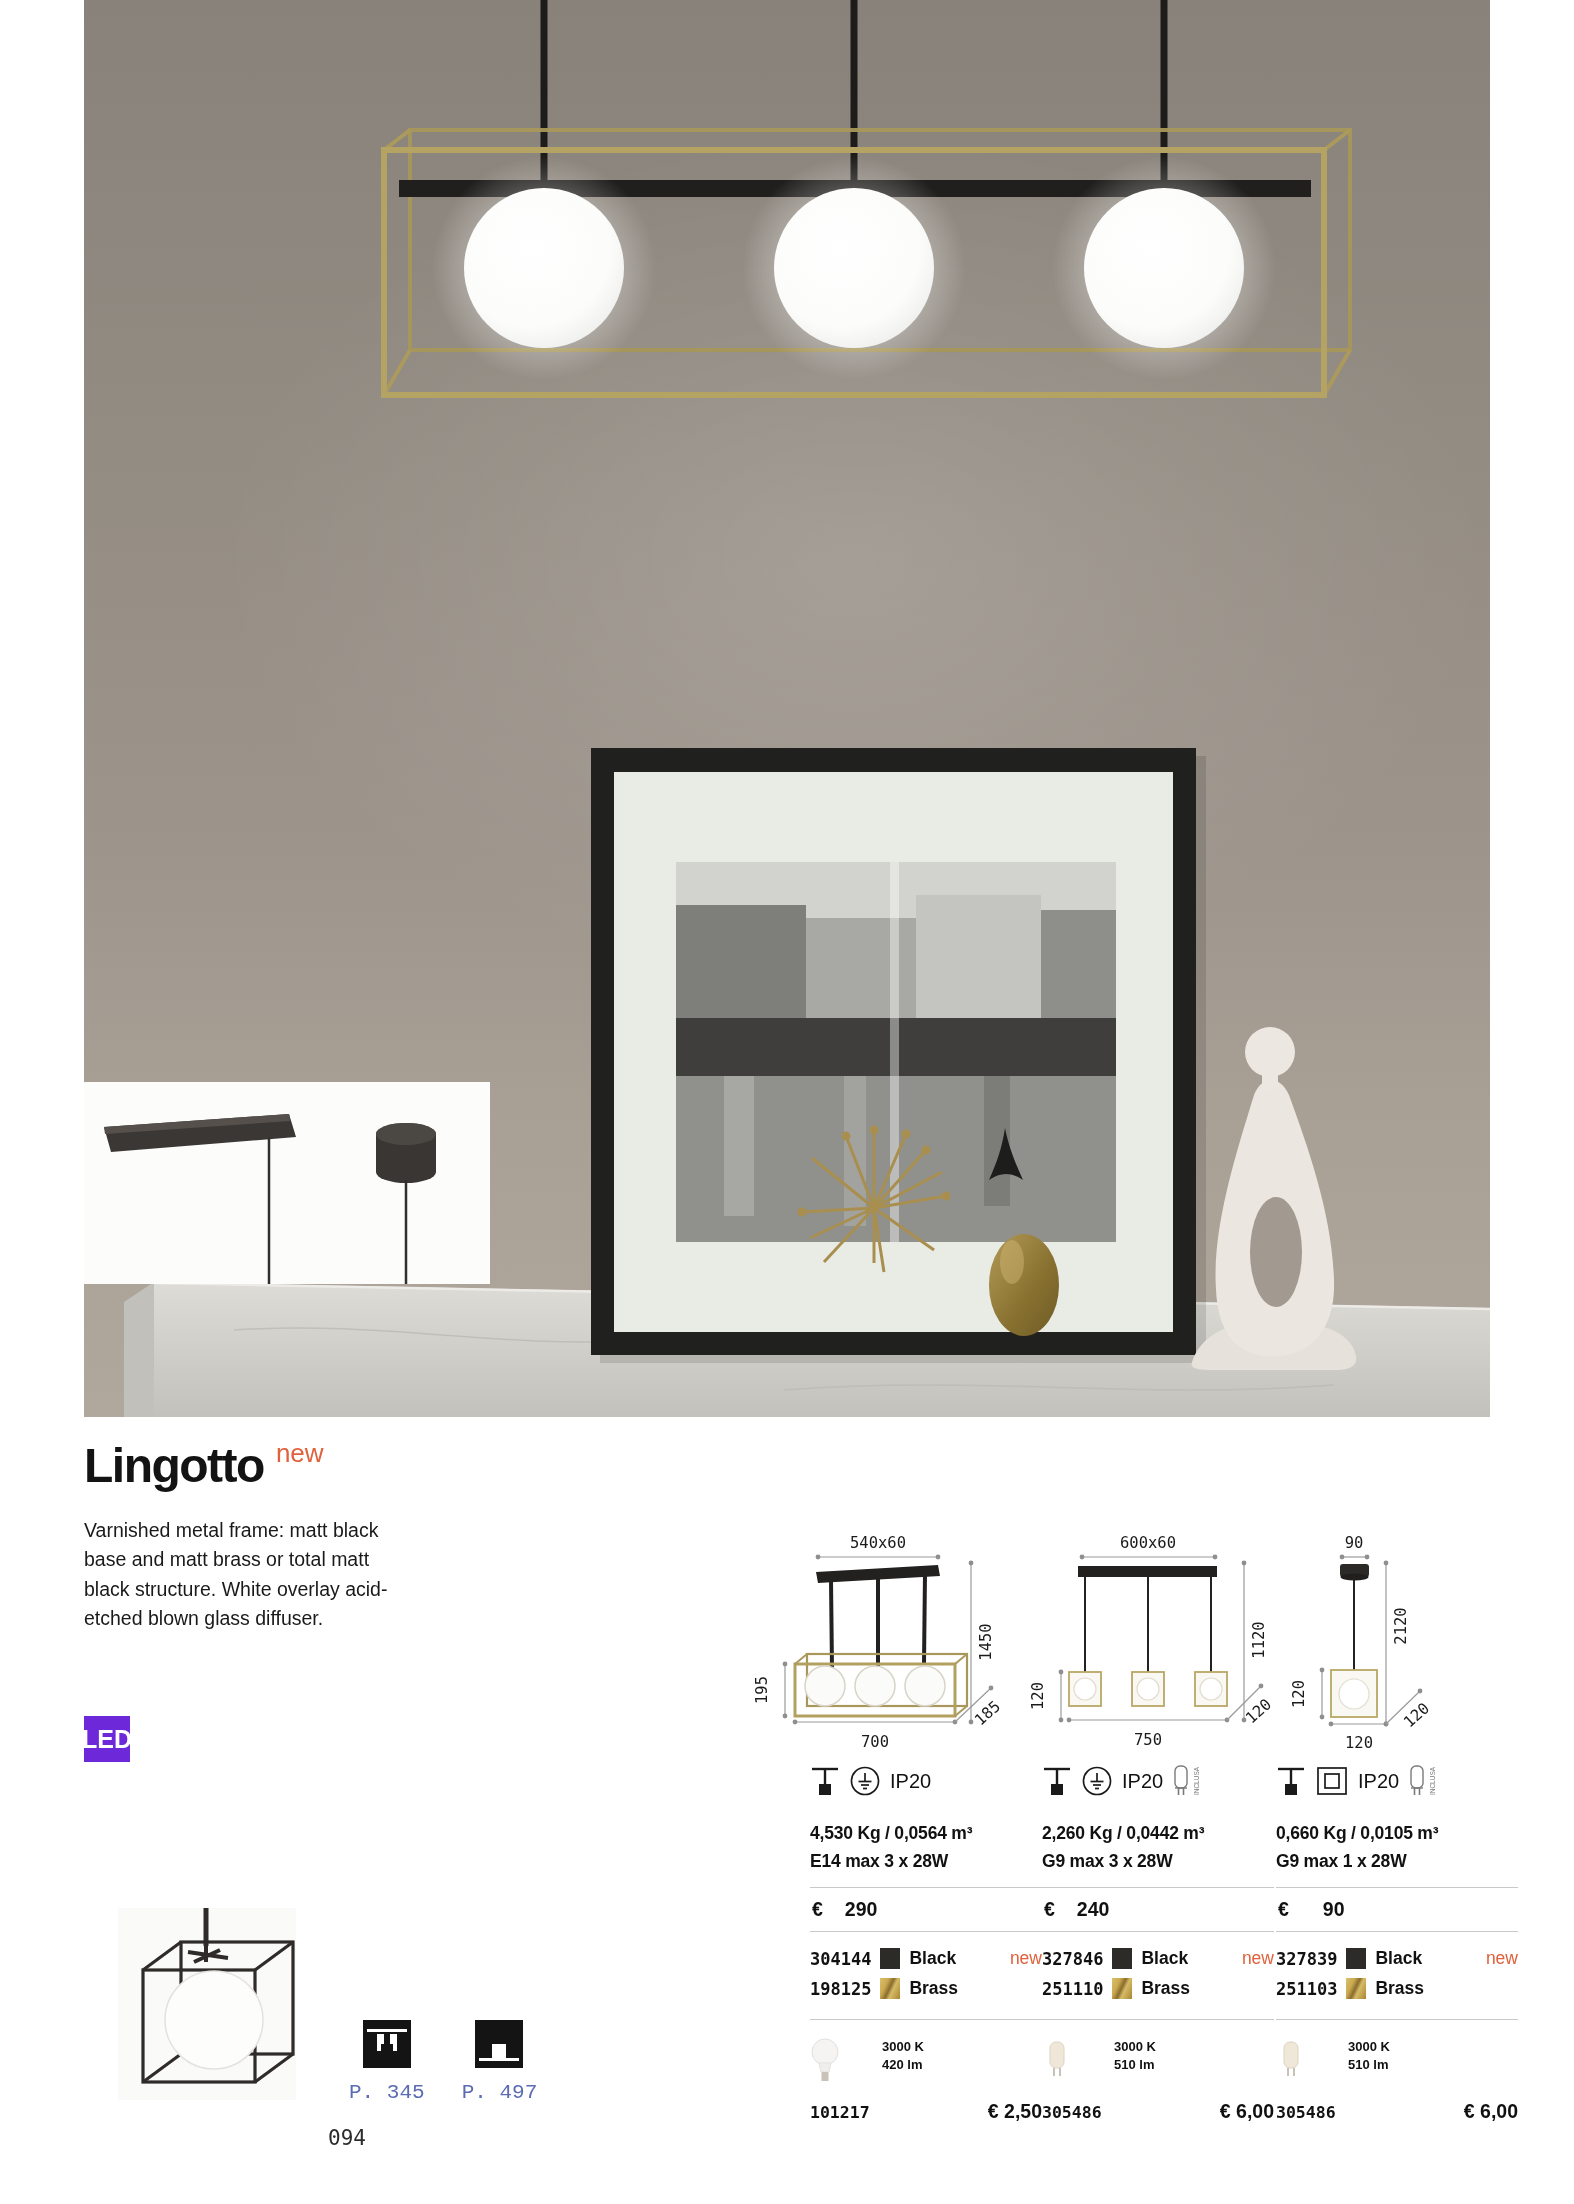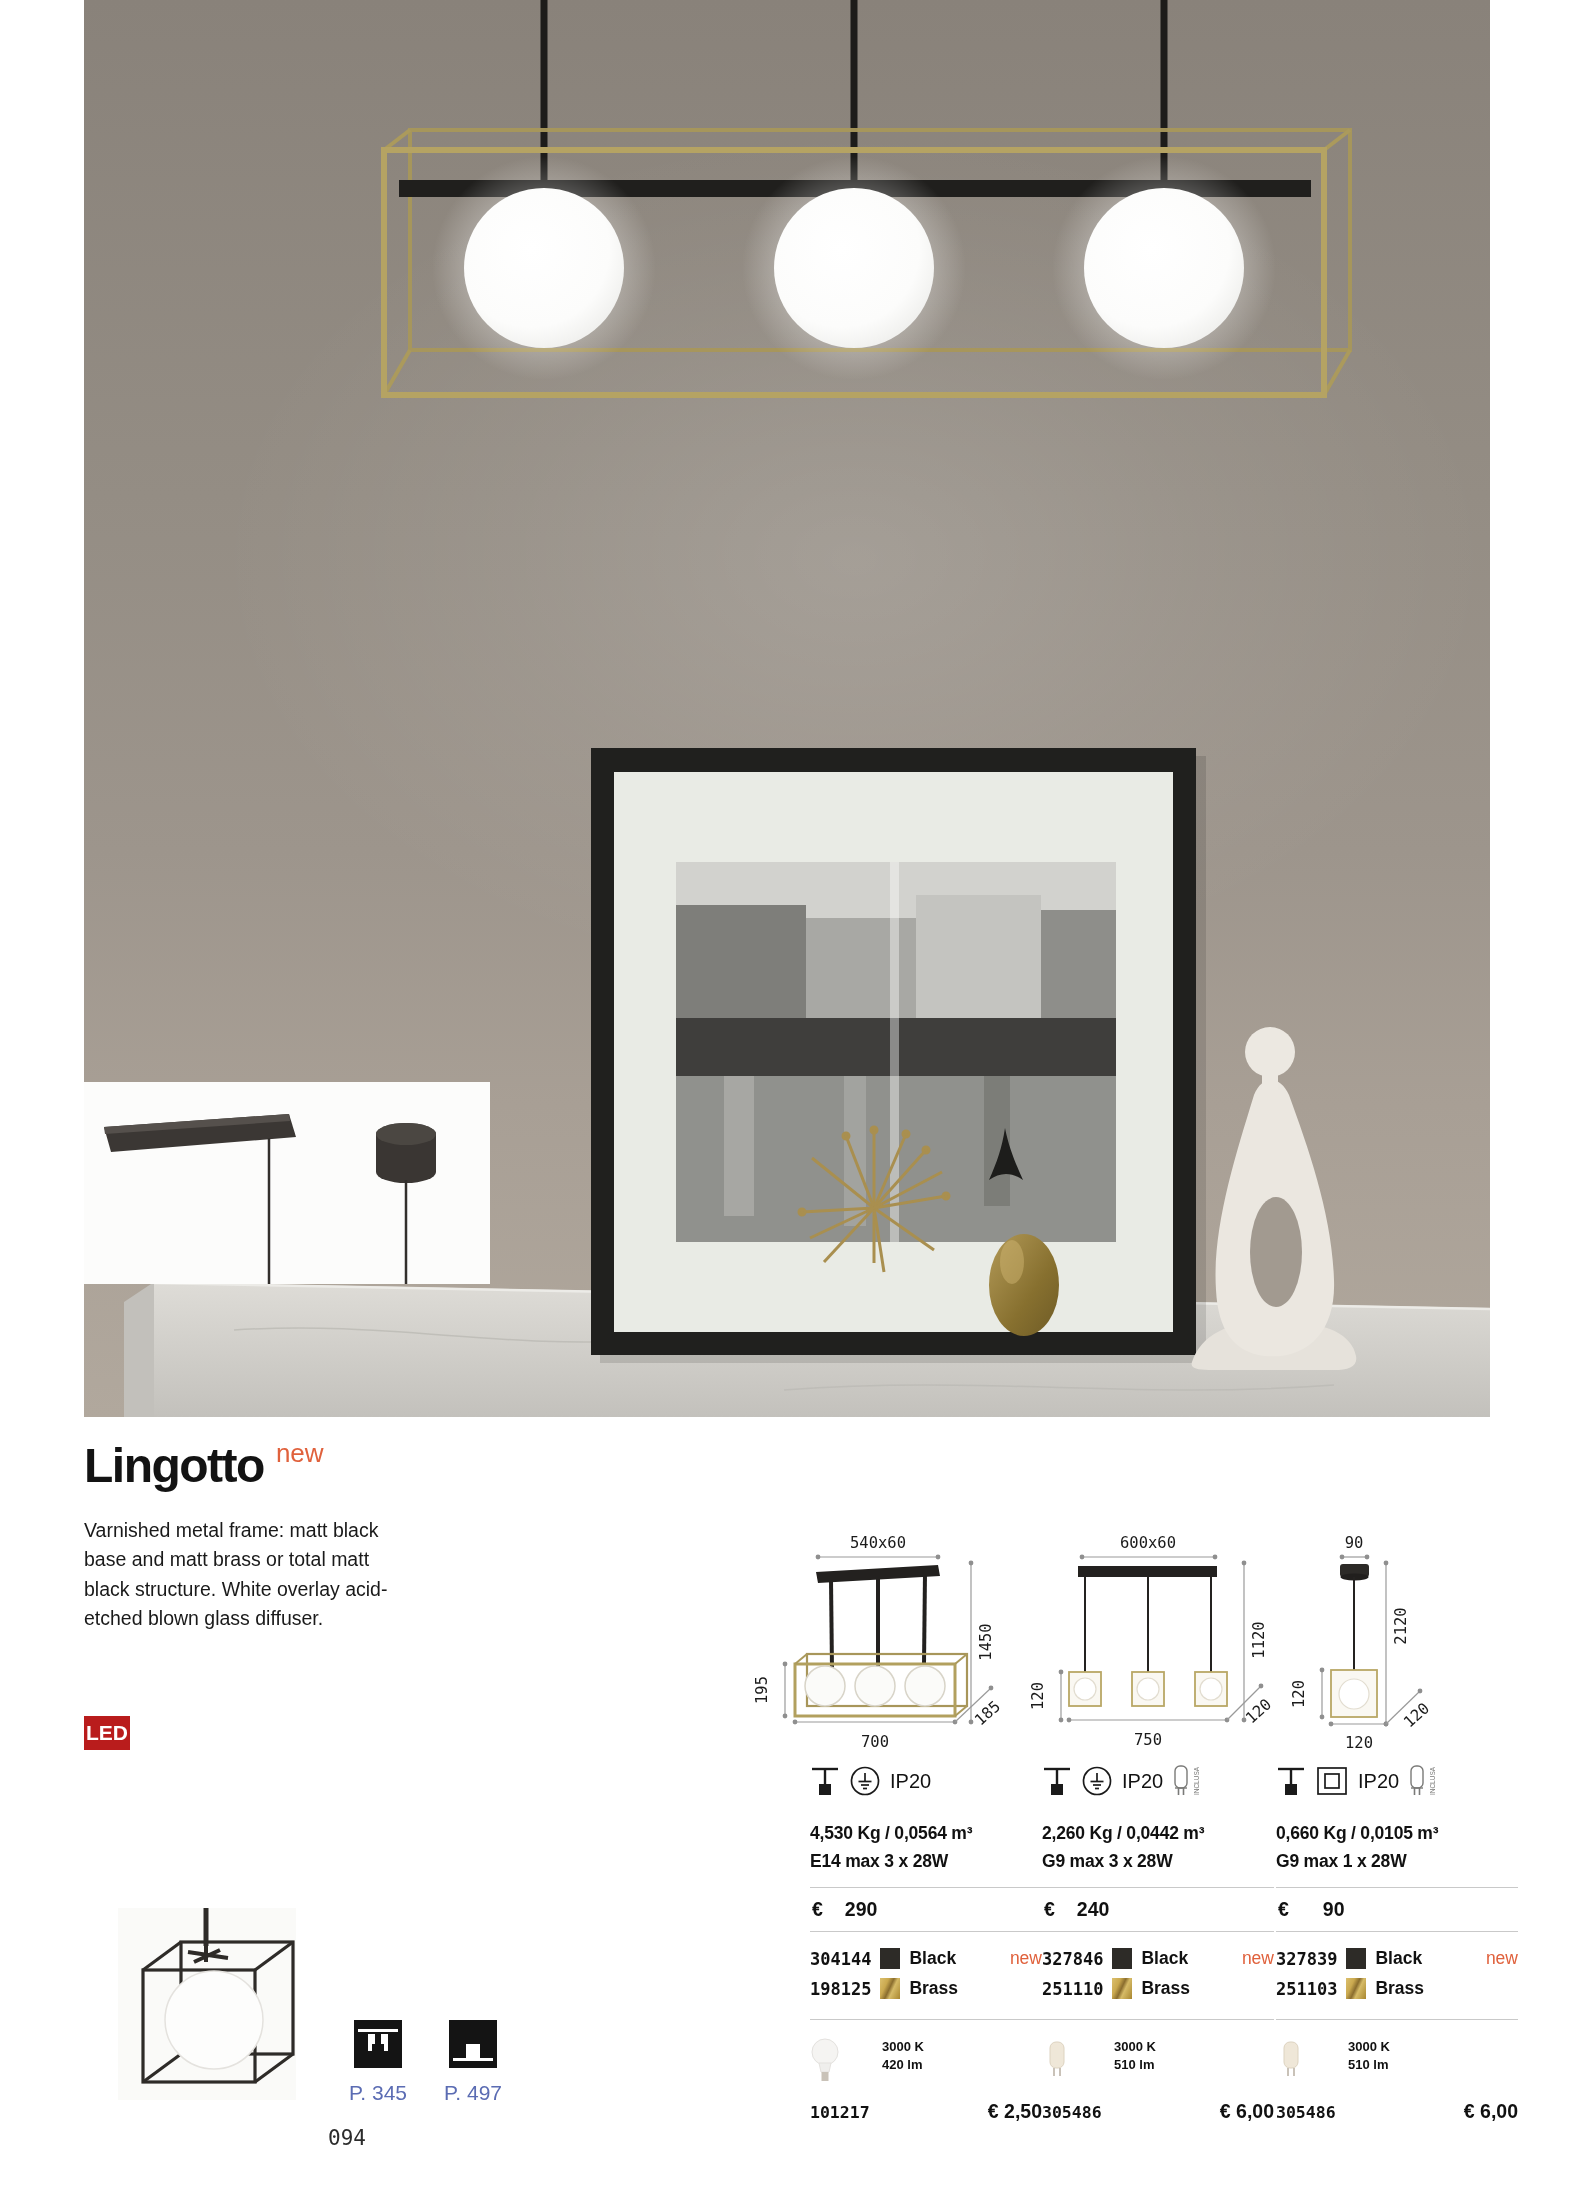--- a/index.html
+++ b/index.html
@@ -12,22 +12,22 @@
   .inset{position:absolute;left:84px;top:1082px;width:406px;height:202px;}
 
   
   .title-row{position:absolute;left:84px;top:1438px;white-space:nowrap;}
   .product-title{display:inline;font-size:48px;font-weight:bold;letter-spacing:-1.5px;color:#131313;margin:0;}
   .new-sup{font-size:26px;color:#e0613c;vertical-align:20px;margin-left:12px;}
   .description{position:absolute;left:84px;top:1516px;width:326px;
                font-family:Liberation Sans, sans-serif;
                font-size:19.5px;line-height:1.5;color:#1a1a1a;margin:0;}
   .led-row{position:absolute;left:84px;top:1710px;display:flex;gap:17px;}
-  .led-badge{width:46px;height:34px;background:#b91c1c;color:#ffffff;font-weight:bold;
-             font-size:21px;display:flex;align-items:center;justify-content:center;
+  .led-badge{width:46px;height:46px;background:#6d28d9;color:#ffffff;font-weight:bold;
+             font-size:25px;display:flex;align-items:center;justify-content:center;
              flex:none;margin-top:6px;}
   .led-text{width:356px;font-size:16.5px;line-height:1.5;color:#161616;margin:0;}
   .led-code{font-family:"DejaVu Sans Mono",monospace;font-weight:bold;font-size:15.5px;}
 
   
   .drawing{position:absolute;top:1514px;}
   #d1{left:733px}#d2{left:1025px}#d3{left:1282px}
   .dim-text{font-family:"DejaVu Sans Mono",monospace;font-size:15.5px;fill:#1b1b1b;}
   .dim-line{stroke:#9a9a9a;stroke-width:1.2;}
   .dim-dot{fill:#8f8f8f;}
@@ -50,21 +50,21 @@
   .new-flag{margin-left:auto;color:#e0613c;font-weight:normal;font-size:17.5px;}
   .bulb-row{margin-top:16px;display:flex;gap:42px;align-items:flex-start;}
   .bulb-specs{font-size:13px;font-weight:bold;line-height:1.4;padding-top:2px;}
   .bulb-price-row{margin-top:12px;display:flex;justify-content:space-between;align-items:baseline;gap:33px;}
   .b-code{font-family:"DejaVu Sans Mono",monospace;font-weight:bold;font-size:16.5px;}
   .b-price{font-size:19.5px;font-weight:bold;}
 
   
   .thumb{position:absolute;left:118px;top:1908px;}
   .pagerefs{position:absolute;left:349px;top:2020px;display:flex;gap:37px;}
-  .pageref{display:flex;flex-direction:column;align-items:center;gap:13px;}
+  .pageref{display:flex;flex-direction:column;align-items:center;gap:13px;font-family:Liberation Mono, monospace;}
   .ref-label{color:#5b6cb3;font-size:21px;}
   .pagenum{position:absolute;left:328px;top:2126px;font-family:"DejaVu Sans Mono",monospace;
            font-size:21px;color:#2c2c2c;}
 </style>
 </head>
 <body>
 
 <div class="page">
 
   <div class="photo">

